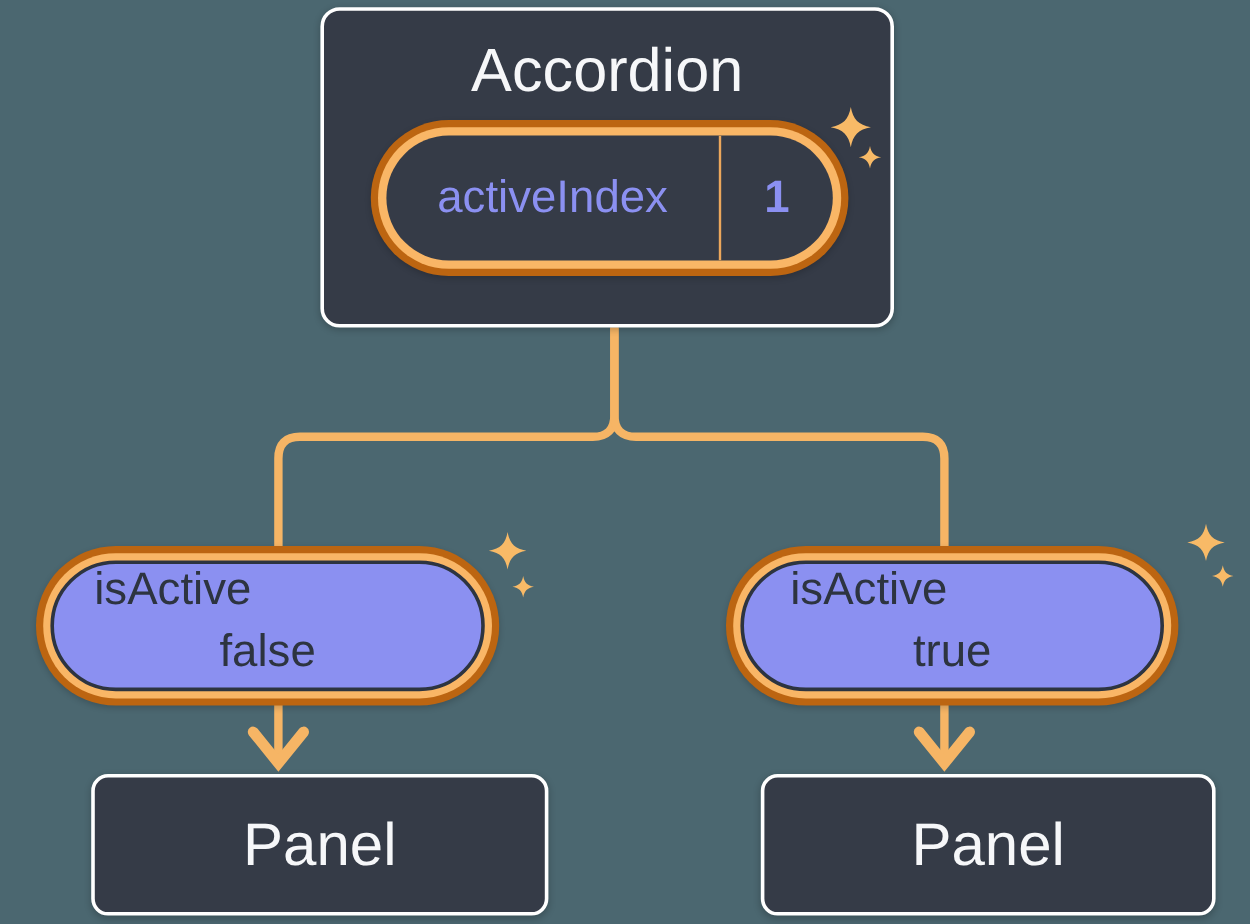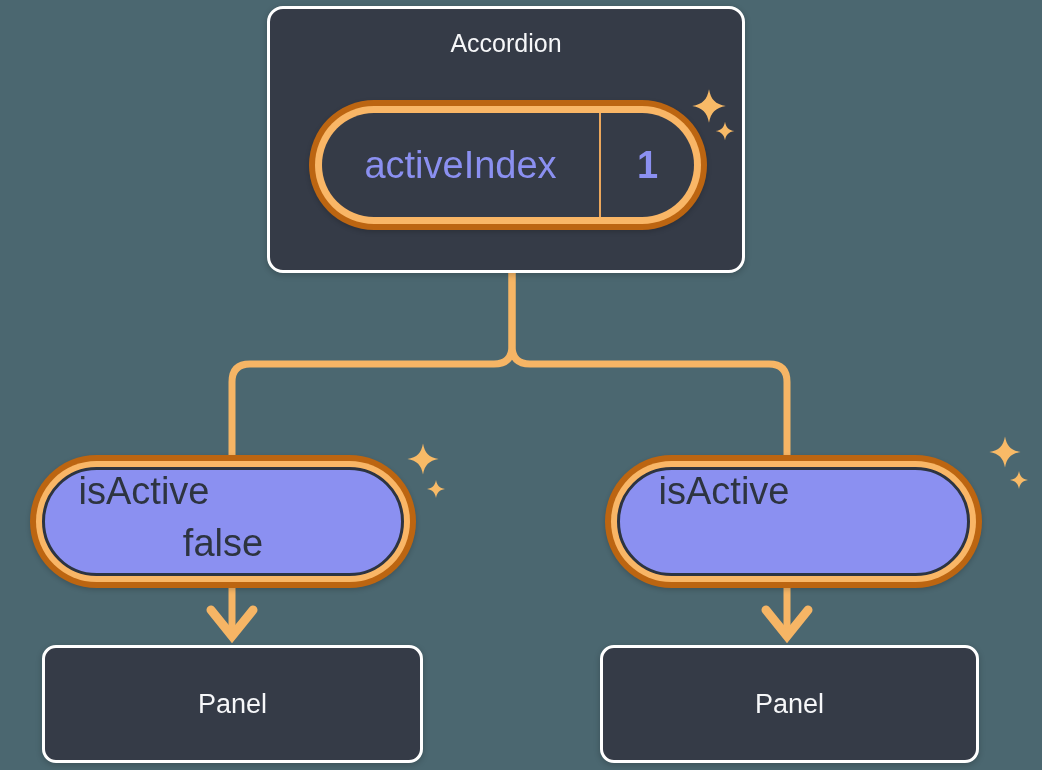--- a/index.html
+++ b/index.html
@@ -55,21 +55,21 @@
     border: 3px solid var(--box-border);
     border-radius: 16px;
     box-shadow: 0 2px 6px rgba(0,0,0,0.22);
     z-index: 2;
   }
   .accordion { left: 267px; top: 6px; width: 478px; height: 267px; }
   .box-title {
     position: absolute;
     left: 0; right: 0; top: 20px;
     text-align: center;
-    font-size: 25px;
+    font-size: 51px;
     font-weight: 500;
     color: var(--text-light);
   }
 
   .ring-outer {
     background: var(--ring-dark);
     border-radius: 999px;
     padding: 6px;
     box-shadow: 0 2px 5px rgba(0,0,0,0.18);
     z-index: 2;
@@ -112,24 +112,25 @@
   .prop-pill .divider { width: 3px; background: var(--text-dark); }
   .prop-left  { left: 30px;  top: 455px; width: 386px; height: 133px; }
   .prop-left .cell.name  { width: 198px; }
   .prop-right { left: 605px; top: 455px; width: 377px; height: 133px; }
   .prop-right .cell.name { width: 208px; }
 
   .panel {
     display: flex;
     align-items: center;
     justify-content: center;
-    font-size: 27px;
+    font-size: 50px;
     font-weight: 500;
     color: var(--text-light);
     border-radius: 14px;
+    margin-left: 34px;
   }
   .panel-left  { left: 42px;  top: 645px; width: 381px; height: 118px; }
   .panel-right { left: 600px; top: 645px; width: 379px; height: 118px; }
 </style>
 </head>
 <body>
 
 <div class="canvas">
 
   <svg class="layer connectors" viewBox="0 0 1042 770">
@@ -160,20 +161,21 @@
         <span class="cell value">false</span>
       </div>
     </div>
   </div>
 
   <div class="ring-outer prop-pill prop-right">
     <div class="ring-mid">
       <div class="pill-core purple">
         <span class="cell name">isActive</span>
         <span class="divider"></span>
+        <span class="cell value">true</span>
       </div>
     </div>
   </div>
 
   <div class="box panel panel-left">
     <span>Panel</span>
   </div>
   <div class="box panel panel-right">
     <span>Panel</span>
   </div>

